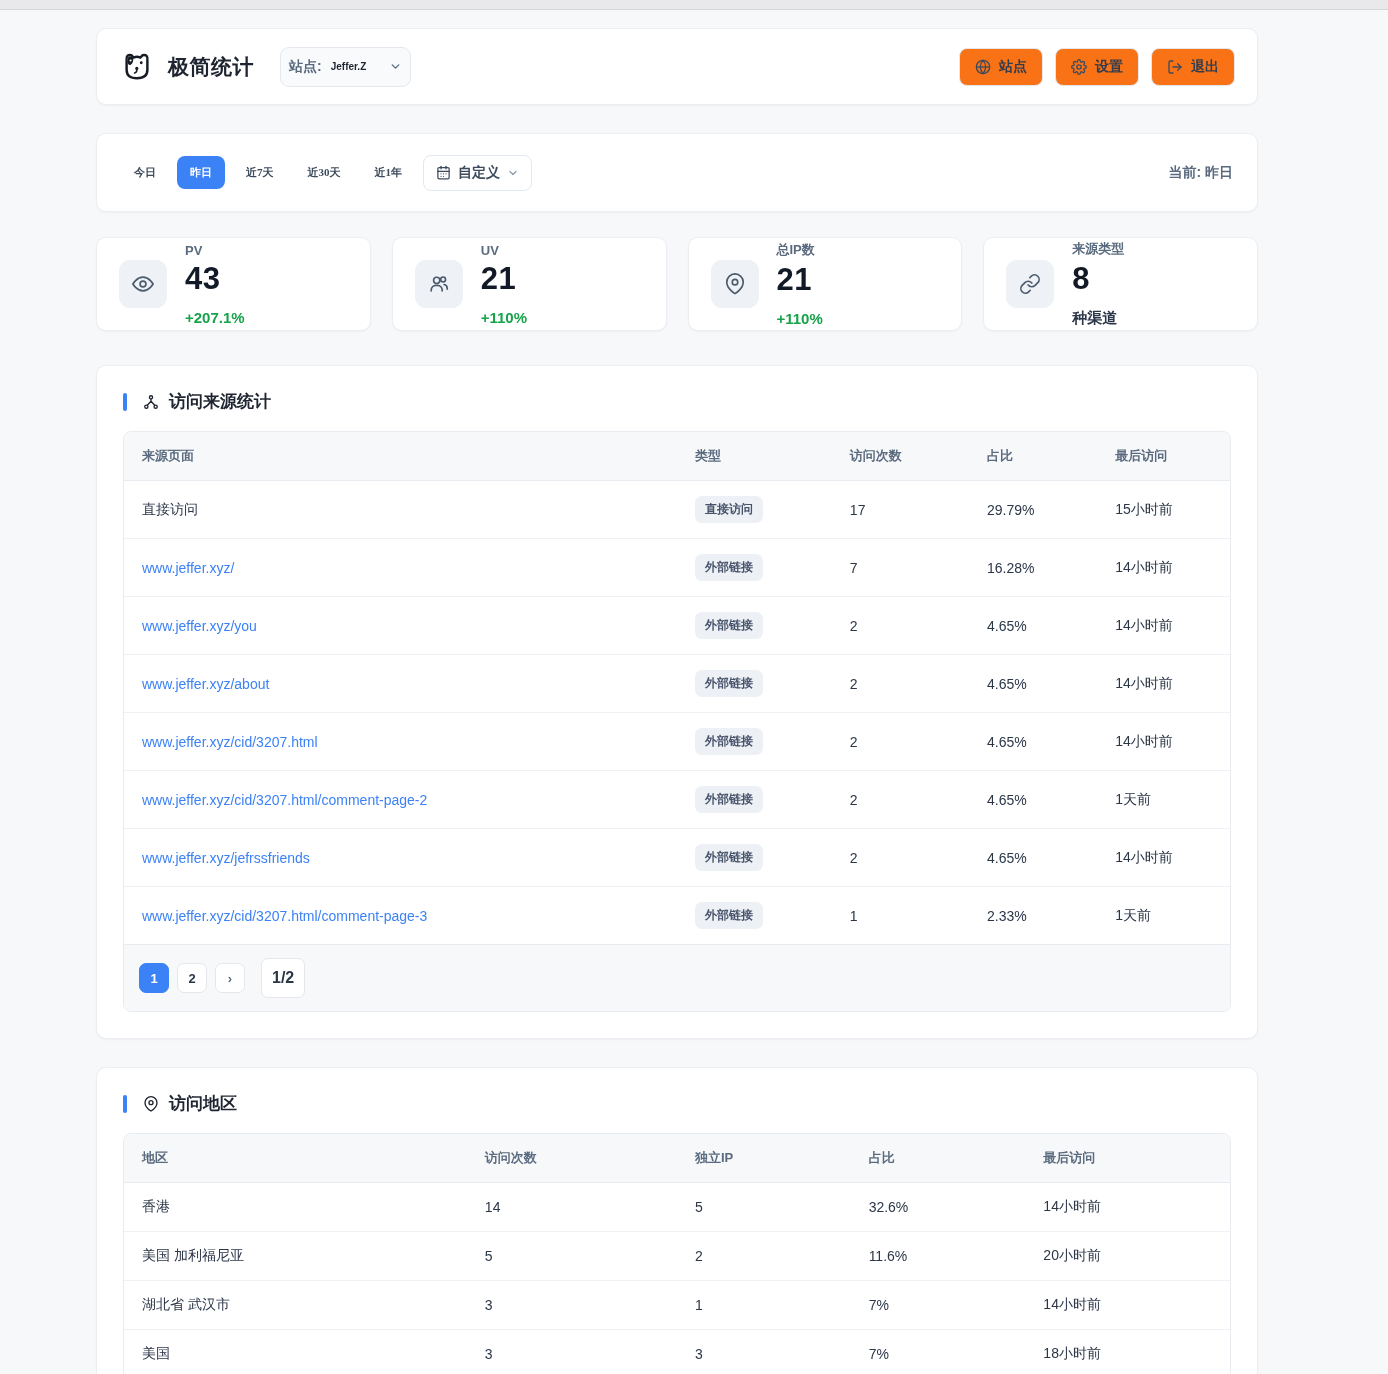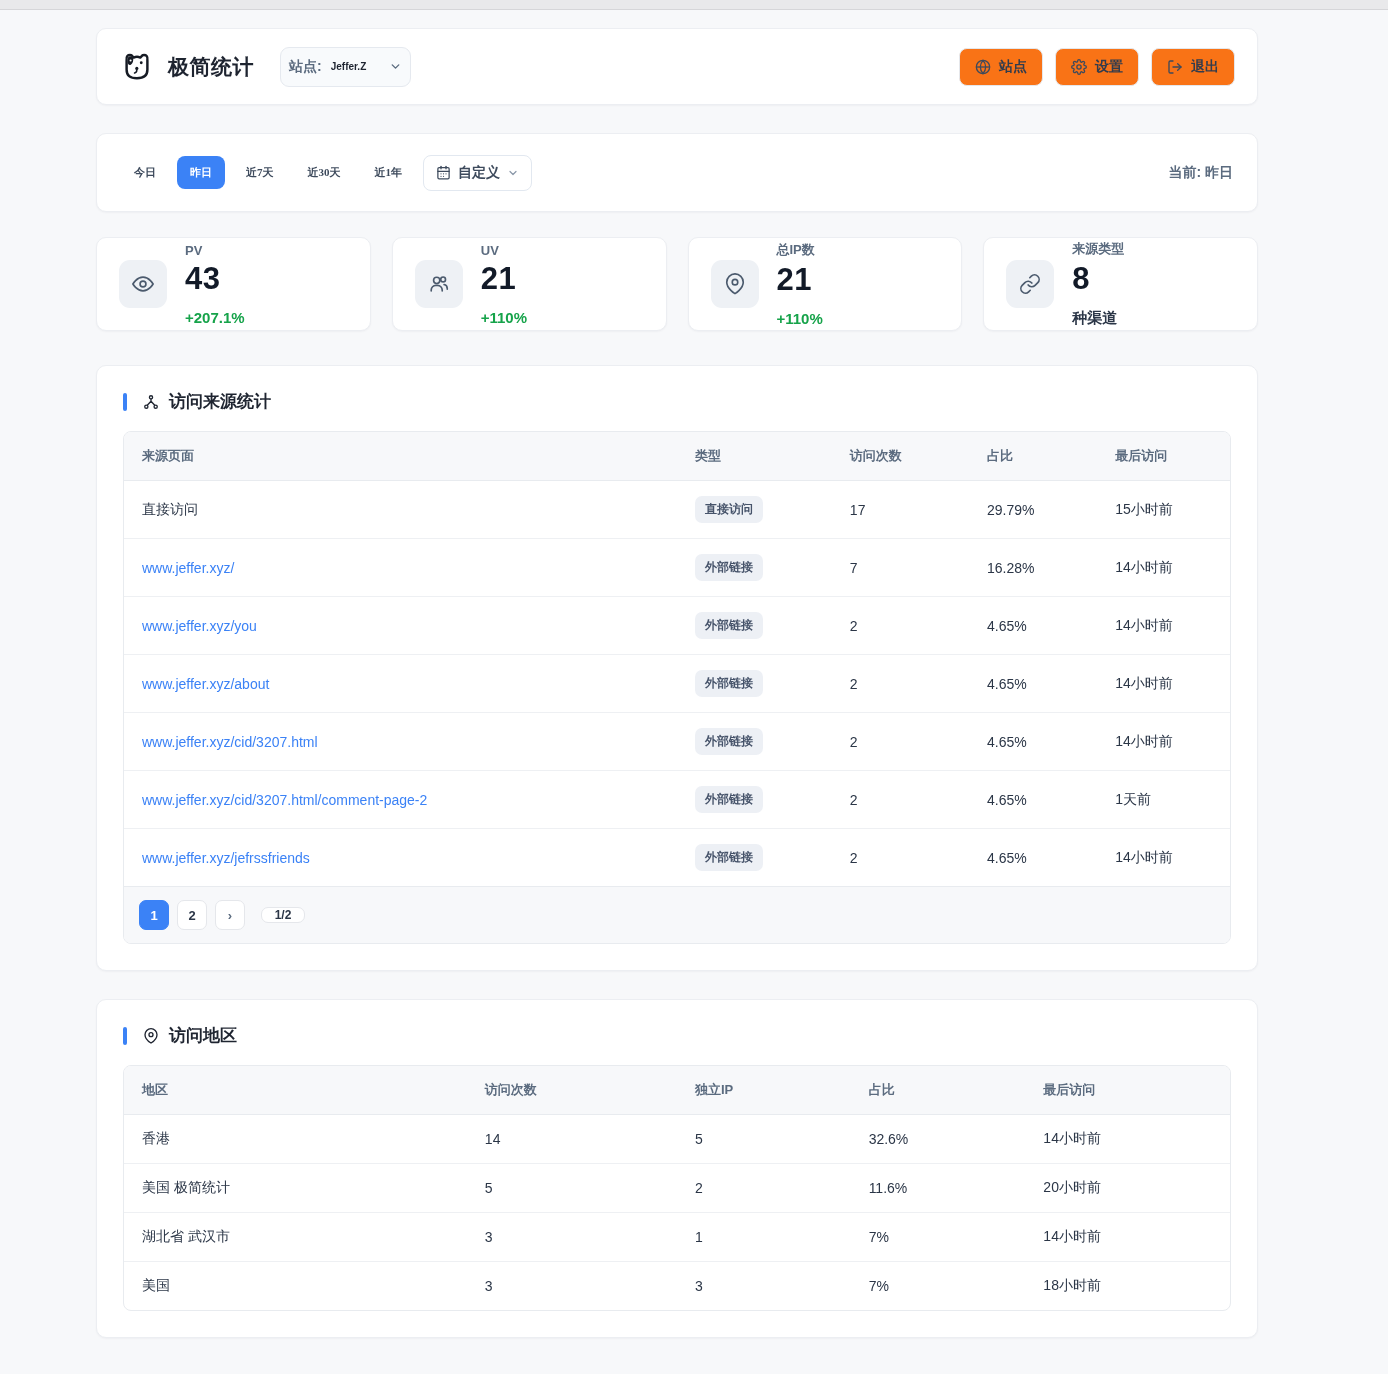--- a/index.html
+++ b/index.html
@@ -86,22 +86,22 @@
   }
   .pager { background:#f7f8fa; border-top:1px solid #e8ebef; padding:13px 15px; display:flex; gap:8px; align-items:center; }
   .pg-btn {
     min-width:30px; height:30px; border-radius:7px; border:1px solid #e5e7eb;
     background:#fff; color:#2b3647; font-size:13px; font-weight:bold;
     cursor:pointer; font-family:inherit; padding:0 8px;
   }
   .pg-btn.active { background:#3b82f6; border-color:#3b82f6; color:#fff; }
   .pg-btn.next { color:#5b6b7f; }
   .pg-info {
-    min-width:44px; height:16px; border-radius:7px; border:1px solid #e5e7eb; background:#fff;
-    color:#2b3647; font-size:12px; font-weight:bold; display:inline-flex;
+    min-width:44px; height:40px; border-radius:7px; border:1px solid #e5e7eb; background:#fff;
+    color:#2b3647; font-size:16px; font-weight:bold; display:inline-flex;
     align-items:center; justify-content:center; margin-left:8px; padding:0 10px;
   }
   svg { display:block; }
 </style>
 </head>
 <body>
 
 <div class="chrome-strip"></div>
 
 <div class="container">
@@ -333,20 +333,27 @@
               <td>4.65%</td>
               <td>1天前</td>
             </tr>
             <tr>
               <td><span class="link">www.jeffer.xyz/jefrssfriends</span></td>
               <td><span class="badge">外部链接</span></td>
               <td>2</td>
               <td>4.65%</td>
               <td>14小时前</td>
             </tr>
+            <tr>
+              <td><span class="link">www.jeffer.xyz/cid/3207.html/comment-page-3</span></td>
+              <td><span class="badge">外部链接</span></td>
+              <td>1</td>
+              <td>2.33%</td>
+              <td>1天前</td>
+            </tr>
           </tbody>
       </table>
       <div class="pager">
           <button class="pg-btn active">1</button>
           <button class="pg-btn">2</button>
           <button class="pg-btn next">›</button>
           <span class="pg-info">1/2</span>
         </div>
     </div>
   </div>
@@ -382,21 +389,21 @@
           </thead>
         <tbody>
             <tr>
               <td>香港</td>
               <td>14</td>
               <td>5</td>
               <td>32.6%</td>
               <td>14小时前</td>
             </tr>
             <tr>
-              <td>美国 极简统计</td>
+              <td>美国 加利福尼亚</td>
               <td>5</td>
               <td>2</td>
               <td>11.6%</td>
               <td>20小时前</td>
             </tr>
             <tr>
               <td>湖北省 武汉市</td>
               <td>3</td>
               <td>1</td>
               <td>7%</td>

